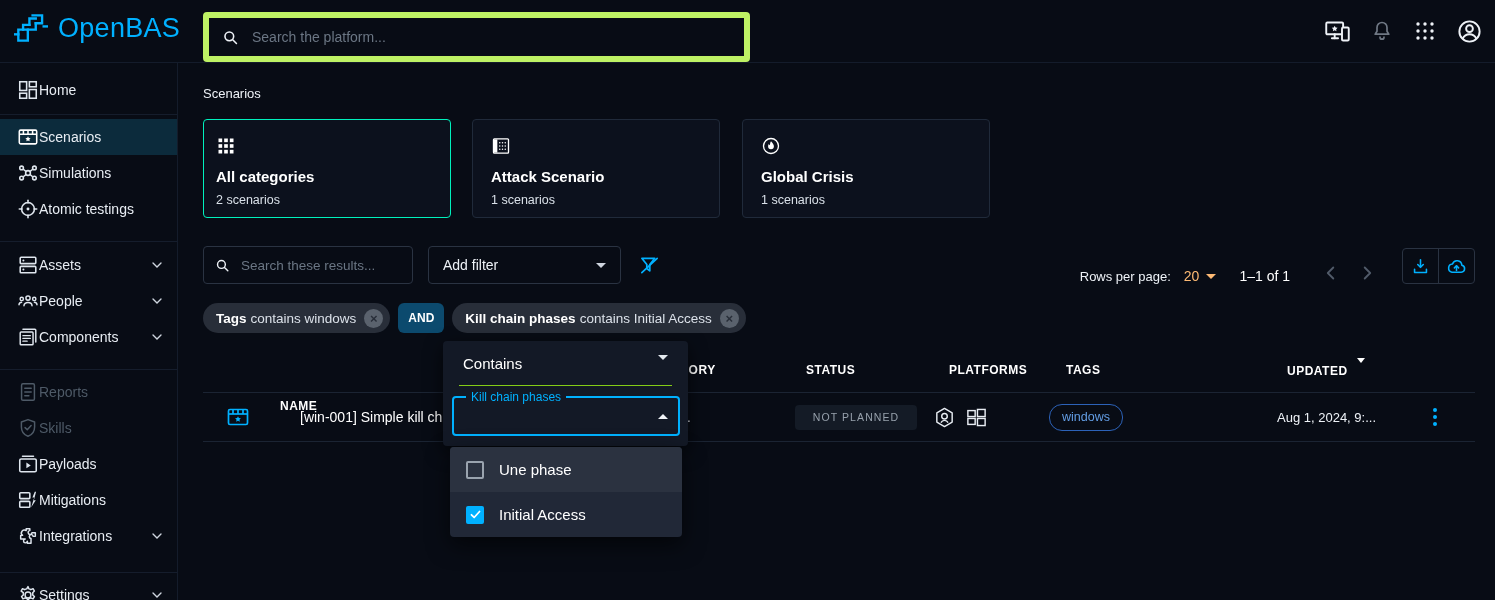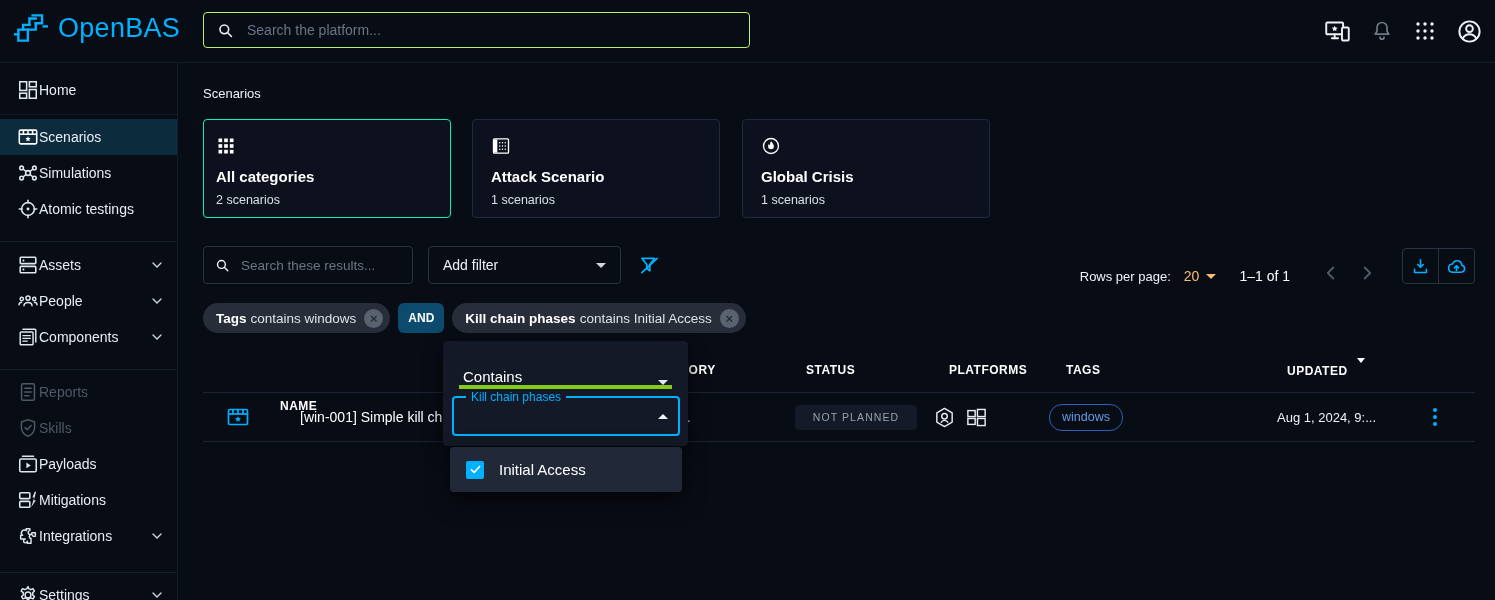--- a/index.html
+++ b/index.html
@@ -3,21 +3,21 @@
 <meta charset="utf-8">
 <style>
   html,body{margin:0;padding:0;background:#04060c;}
   .stage{position:relative;width:1495px;height:600px;background:#080c15;overflow:hidden;
          font-family:"Liberation Sans",sans-serif;color:#e9eef4;-webkit-font-smoothing:antialiased;}
   svg{display:block;}
   
   .topbar{position:absolute;top:0;left:0;right:0;height:62px;border-bottom:1px solid #141c2b;}
   .logo{position:absolute;left:12px;top:9px;display:flex;align-items:center;gap:8px;cursor:pointer;}
   .logo-text{font-size:27px;letter-spacing:.3px;color:#00b1ff;font-weight:400;}
-  .global-search{position:absolute;left:203px;top:12px;width:547px;height:36px;border:1px solid #bef264;
+  .global-search{position:absolute;left:203px;top:12px;width:547px;height:50px;border:6px solid #bef264;
                  border-radius:4px;display:flex;align-items:center;box-sizing:border-box;}
   .global-search svg{margin:0 10px 0 12px;}
   .global-search input{flex:1;background:transparent;border:none;outline:none;color:#cfd6df;
                  font-size:14px;font-family:inherit;}
   .global-search input::placeholder{color:#6b7684;}
   .top-icons{position:absolute;right:12px;top:0;height:62px;display:flex;align-items:center;gap:19px;}
   .top-icon{cursor:pointer;display:flex;align-items:center;justify-content:center;}
   
   .sidebar{position:absolute;top:62px;left:0;bottom:0;width:178px;border-right:1px solid #141c2b;box-sizing:border-box;}
   .nav-divider{height:1px;background:#151d2c;margin:0;}
@@ -80,21 +80,21 @@
                justify-content:center;font-size:10.5px;letter-spacing:1.1px;color:#97a1ac;}
   .platforms{display:flex;gap:9px;align-items:center;}
   .tag-chip{height:25px;padding:0 12px;border:1px solid #2c62b8;border-radius:13px;display:flex;align-items:center;
             font-size:12.5px;color:#639de4;}
   .scn-date{font-size:13px;color:#eef2f7;}
   .kebab{display:flex;flex-direction:column;gap:3px;cursor:pointer;padding:4px;}
   .kebab .dot{width:4px;height:4px;border-radius:50%;background:#00b1ff;}
   
   .filter-popover{position:absolute;left:265px;top:279px;width:245px;height:105px;background:#131926;border-radius:4px;
                   box-shadow:0 6px 18px rgba(0,0,0,.65);z-index:5;box-sizing:border-box;padding:14px 16px 0;}
-  .op-select{display:flex;align-items:flex-end;height:30px;border-bottom:4px solid #84cc16;cursor:pointer;padding:0 4px;}
+  .op-select{display:flex;align-items:flex-start;height:30px;border-bottom:1px solid #84cc16;cursor:pointer;padding:0 4px;}
   .op-select .op-value{font-size:15px;color:#fff;}
   .op-select .caret{margin-left:auto;color:#e4e9ef;}
   .kc-input{position:absolute;left:9px;top:55px;width:228px;height:40px;border:2px solid #00b1ff;border-radius:4px;
             box-sizing:border-box;display:flex;align-items:center;padding:0 10px;cursor:text;}
   .kc-input .kc-label{position:absolute;top:-8px;left:12px;background:#131926;padding:0 5px;font-size:12px;color:#00b1ff;}
   .kc-input .caret{margin-left:auto;color:#f0f3f7;}
   
   .options-popover{position:absolute;left:272px;top:385px;width:232px;background:#212837;border-radius:4px;
                    box-shadow:0 8px 22px rgba(0,0,0,.6);z-index:6;overflow:hidden;}
   .opt-row{height:45px;display:flex;align-items:center;padding:0 16px;cursor:pointer;}
@@ -546,20 +546,24 @@
         <span class="caret down"></span>
       </div>
       <div class="kc-input">
         <span class="kc-label">Kill chain phases</span>
         <span></span>
         <span class="caret up"></span>
       </div>
     </div>
 
     <div class="options-popover">
+      <div class="opt-row hover">
+        <span class="checkbox unchecked"></span>
+        <span class="opt-label">Une phase</span>
+      </div>
       <div class="opt-row">
         <span class="checkbox checked">
           <svg width="13" height="13" viewBox="0 0 24 24" fill="none" stroke="#ffffff" stroke-width="3.2" stroke-linecap="round" stroke-linejoin="round">
               <polyline points="4.5 12.5 9.5 17.5 19.5 6.5"></polyline>
             </svg>
         </span>
         <span class="opt-label">Initial Access</span>
       </div>
     </div>
   </main>

